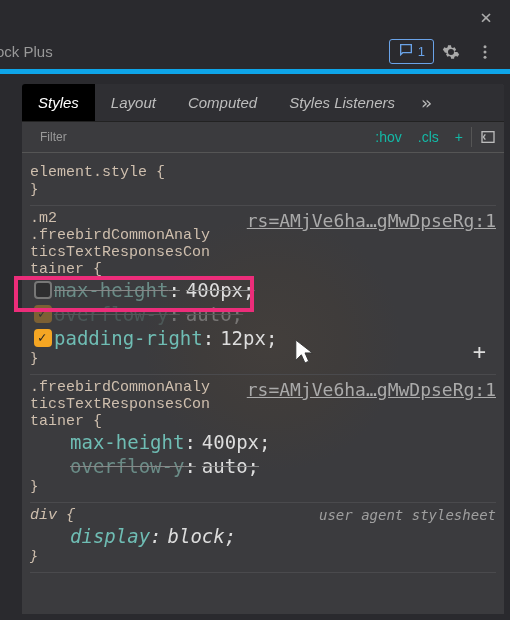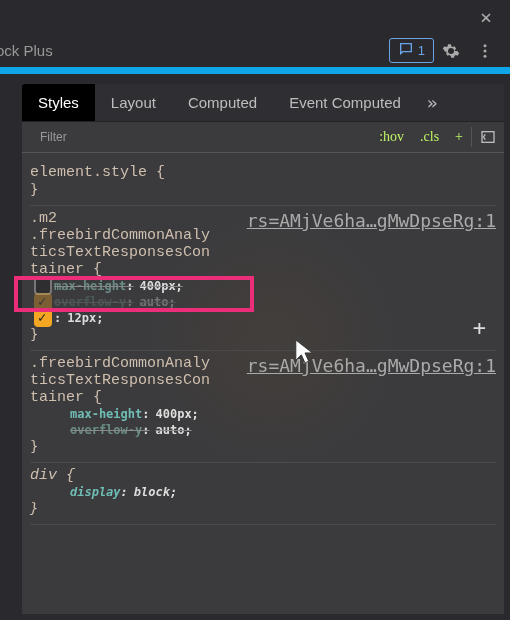--- a/index.html
+++ b/index.html
@@ -20,21 +20,21 @@
     justify-content: flex-end;
     align-items: center;
     padding: 0 10px;
   }
   .close-x { color: #aaa; font-size: 20px; cursor: pointer; padding: 4px 8px; }
   .extbar {
     height: 40px;
     display: flex;
     align-items: center;
     padding: 0 8px 0 0;
-    border-bottom: 7px solid #0ea5e9;
+    border-bottom: 5px solid #0ea5e9;
     text-align: center;
   }
   .ext-label {
     color: #999;
     font-family: -apple-system, sans-serif;
     font-size: 15px;
     padding-left: 0;
     margin-left: -4px;
   }
   .ext-spacer { flex: 1; }
@@ -69,20 +69,21 @@
     background: #2f2f33;
     border-bottom: 1px solid #222;
   }
   .tab {
     padding: 10px 16px;
     font-family: -apple-system, sans-serif;
     font-size: 15px;
     color: #bdbdbd;
     cursor: pointer;
     white-space: nowrap;
+    font-style: italic;
   }
   .tab.active { background: #000; color: #fff; }
   .tabs-more { color: #bbb; padding: 0 10px; font-size: 18px; cursor: pointer; }
 
   .filterbar {
     display: flex;
     align-items: center;
     border-bottom: 1px solid #555;
     background: #3b3b3e;
   }
@@ -91,23 +92,23 @@
     background: transparent;
     border: none;
     outline: none;
     color: #ddd;
     font-family: -apple-system, sans-serif;
     font-size: 12px;
     padding: 8px 18px;
   }
   .filter-input::placeholder { color: #999; }
   .fbar-btn {
-    color: #bef264;
+    color: #14b8a6;
     padding: 6px 8px;
-    font-family: Liberation Serif, serif;
+    font-family: Liberation Sans, sans-serif;
     font-size: 14px;
     cursor: pointer;
     white-space: nowrap;
   }
   .fbar-sep { width: 1px; height: 20px; background: #555; }
   .fbar-icon svg { width: 16px; height: 16px; display:block; }
 
   .rules {
     flex: 1;
     overflow: auto;
@@ -143,22 +144,21 @@
     cursor: pointer;
     white-space: nowrap;
   }
   .brace { color: #cfbfae; }
   .declblock { padding-left: 4px; }
   .decl {
     display: flex;
     align-items: center;
     padding: 1px 0 1px 20px;
     position: relative;
-    font-size: 12px;
-    font-weight: bold;
+    font-size: 19px;
   }
   .decl .chk {
     position: absolute;
     left: 0;
     width: 18px; height: 18px;
     border: 2px solid #777;
     border-radius: 4px;
     background: #2e2e30;
     cursor: pointer;
   }
@@ -252,21 +252,21 @@
           <circle cx="12" cy="19" r="2"></circle>
         </svg>
     </span>
   </div>
 
   <div class="panel">
     <div class="tabs">
       <span class="tab active">Styles</span>
       <span class="tab">Layout</span>
       <span class="tab">Computed</span>
-      <span class="tab">Event Computed</span>
+      <span class="tab">Styles Listeners</span>
       <span class="tabs-more">»</span>
     </div>
 
     <div class="filterbar">
       <input class="filter-input" placeholder="Filter" style="">
       <span class="fbar-btn">:hov</span>
       <span class="fbar-btn">.cls</span>
       <span class="fbar-btn">+</span>
       <span class="fbar-sep"></span>
       <span class="fbar-btn fbar-icon">
@@ -301,20 +301,21 @@
           </div>
           <div class="decl struck" style="opacity:0.35">
             <span class="chk checked"></span>
             <span class="prop">overflow-y</span>
               <span class="colon">:</span>
               <span class="val">auto</span>
               <span class="semicolon">;</span>
           </div>
           <div class="decl">
             <span class="chk checked"></span>
+            <span class="prop">padding-right</span>
               <span class="colon">:</span>
               <span class="val">12px</span>
               <span class="semicolon">;</span>
           </div>
         </div>
         <div><span class="brace">}</span></div>
         <span class="add-btn">+</span>
       </div>
 
       <div class="rule">
@@ -333,20 +334,21 @@
             <span class="prop">overflow-y</span>
               <span class="colon">:</span>
               <span class="val">auto</span>
               <span class="semicolon">;</span>
           </div>
         </div>
         <div><span class="brace">}</span></div>
       </div>
 
       <div class="rule italic">
+        <span class="uas-label">user agent stylesheet</span>
         <div class="selector"><span>div</span> <span class="brace">{</span></div>
         <div class="declblock">
           <div class="decl indented">
             <span class="prop">display</span>
               <span class="colon">:</span>
               <span class="val">block</span>
               <span class="semicolon">;</span>
           </div>
         </div>
         <div><span class="brace">}</span></div>

